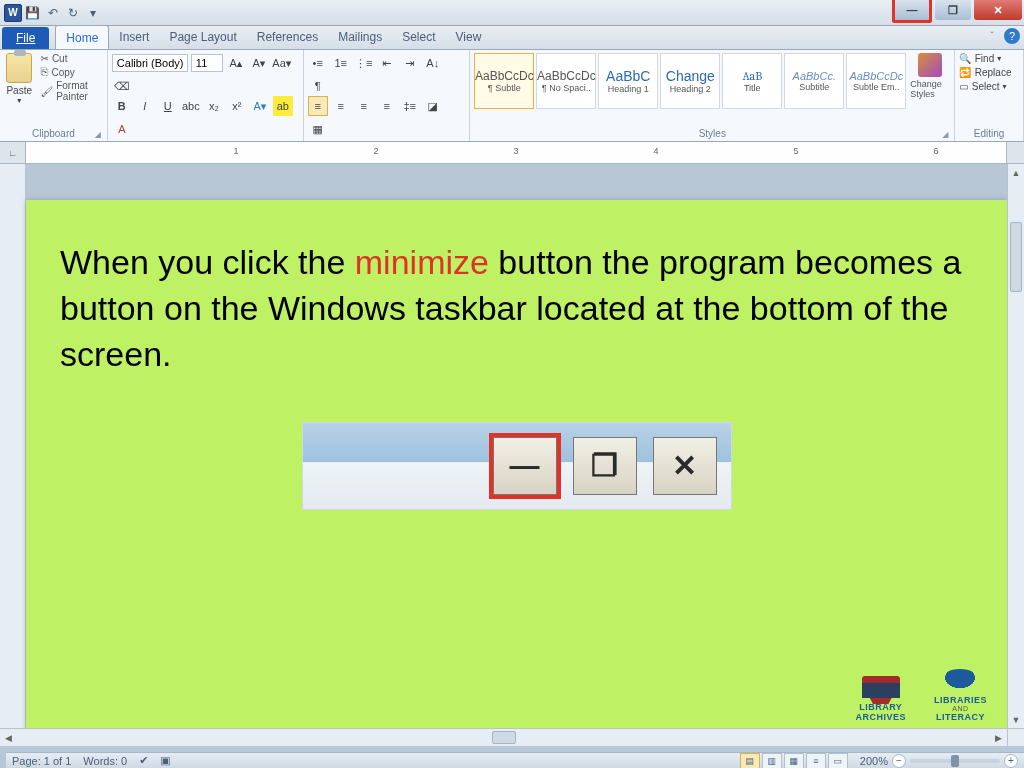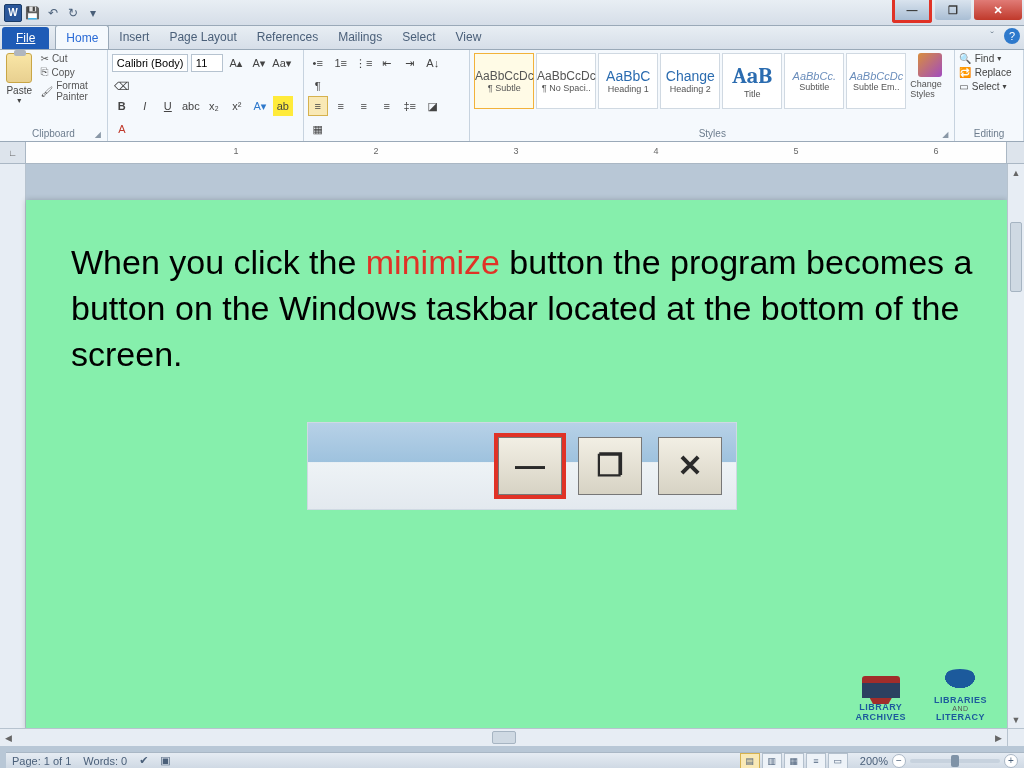--- a/index.html
+++ b/index.html
@@ -50,21 +50,21 @@
 
 .para-group { width:170px; }
 
 
 .styles-group { flex:1; }
 .styles-gallery { display:flex; gap:2px; height:56px; overflow:hidden; }
 .style-card { width:60px; border:1px solid #d0d9e2; background:#fff; display:flex; flex-direction:column; align-items:center; justify-content:center; font-size:9px; color:#555; }
 .style-card.sel { border:1px solid #f2b23a; background:#fffbe6; }
 .style-card .sample { font-size:12px; }
 .style-card .h1s { color:#2b6cb0; font-size:14px; }
-.style-card .ttl { color:#2b6cb0; font-size:22px; font-family:Cambria,serif;font-weight:bold; }
+.style-card .ttl { color:#2b6cb0; font-size:12px; font-family:Cambria,serif; }
 .style-card .sub { color:#6a8dbb; font-style:italic; font-size:11px; }
 .change-styles { width:40px; display:flex; flex-direction:column; align-items:center; font-size:9px; color:#555; margin-left:4px; }
 .change-styles .cs-icon { width:24px; height:24px; background:linear-gradient(135deg,#d88e3e,#a14bbf); border-radius:3px; margin-bottom:2px; }
 
 
 .edit-group { width:70px; }
 .edit-group .btn-row { flex-direction:column; align-items:flex-start; gap:3px; font-size:10px; color:#444; }
 .edit-group .btn-row div { display:flex; align-items:center; gap:3px; }
 
 
@@ -78,21 +78,21 @@
 .doc-scroll { position:absolute; top:164px; left:0; right:0; bottom:22px; background:#b8c7d6; }
 .vscroll { position:absolute; right:0; top:0; bottom:18px; width:17px; background:#e7edf4; border-left:1px solid #b7c3cf; }
 .vscroll .thumb { position:absolute; left:2px; right:2px; top:58px; height:70px; background:#cfd9e3; border:1px solid #a6b4c2; border-radius:2px; }
 .vscroll .arrow { position:absolute; left:0; right:0; height:17px; display:flex; align-items:center; justify-content:center; font-size:9px; color:#666; }
 .hscroll { position:absolute; left:0; right:17px; bottom:0; height:18px; background:#e7edf4; border-top:1px solid #b7c3cf; }
 .hscroll .harrow { position:absolute; top:0; bottom:0; width:17px; display:flex; align-items:center; justify-content:center; font-size:9px; color:#666; }
 .hscroll .hthumb { position:absolute; top:2px; bottom:2px; left:50%; transform:translateX(-50%); width:24px; background:#cfd9e3; border:1px solid #a6b4c2; border-radius:2px; }
 .vsplit { position:absolute; right:0; bottom:0; width:17px; height:18px; background:#e7edf4; border-left:1px solid #b7c3cf; border-top:1px solid #b7c3cf; }
 
 .vruler { position:absolute; left:0; top:0; bottom:18px; width:26px; background:#e7edf4; border-right:1px solid #b7c3cf; }
-.page-edge { position:absolute; left:26px; right:17px; top:36px; background:#86efac; box-shadow:0 0 6px rgba(0,0,0,.2); height:530px;padding-left:11px; }
+.page-edge { position:absolute; left:26px; right:17px; top:36px; background:#bef264; box-shadow:0 0 6px rgba(0,0,0,.2); height:530px; }
 
 .doc-content { padding:40px 34px 20px; font-family:Arial,Helvetica,sans-serif; font-size:34px; line-height:1.35; color:#000; }
 .doc-content .red { color:#e03226; }
 
 .illustration { margin:24px auto 0; width:430px; height:88px; background:linear-gradient(180deg,#b7d1e7,#9ec2de 45%,#eef3f6 46%,#e3e9ef); display:flex; align-items:center; justify-content:flex-end; gap:16px; padding-right:14px; border:1px solid #cfd9e3; }
 .illustration .ibtn { width:64px; height:58px; background:linear-gradient(180deg,#f2efe4,#d7d3c4); border:1px solid #777; display:flex; align-items:center; justify-content:center; font-size:30px; font-weight:bold; color:#2a2a2a; }
 .illustration .ibtn.highlight { outline:4px solid #e03226; }
 
 .logos { position:absolute; right:20px; bottom:8px; display:flex; gap:28px; align-items:flex-end; }
 .logo { display:flex; flex-direction:column; align-items:center; font-size:9px; font-weight:bold; color:#1c5a9c; letter-spacing:.5px; }

